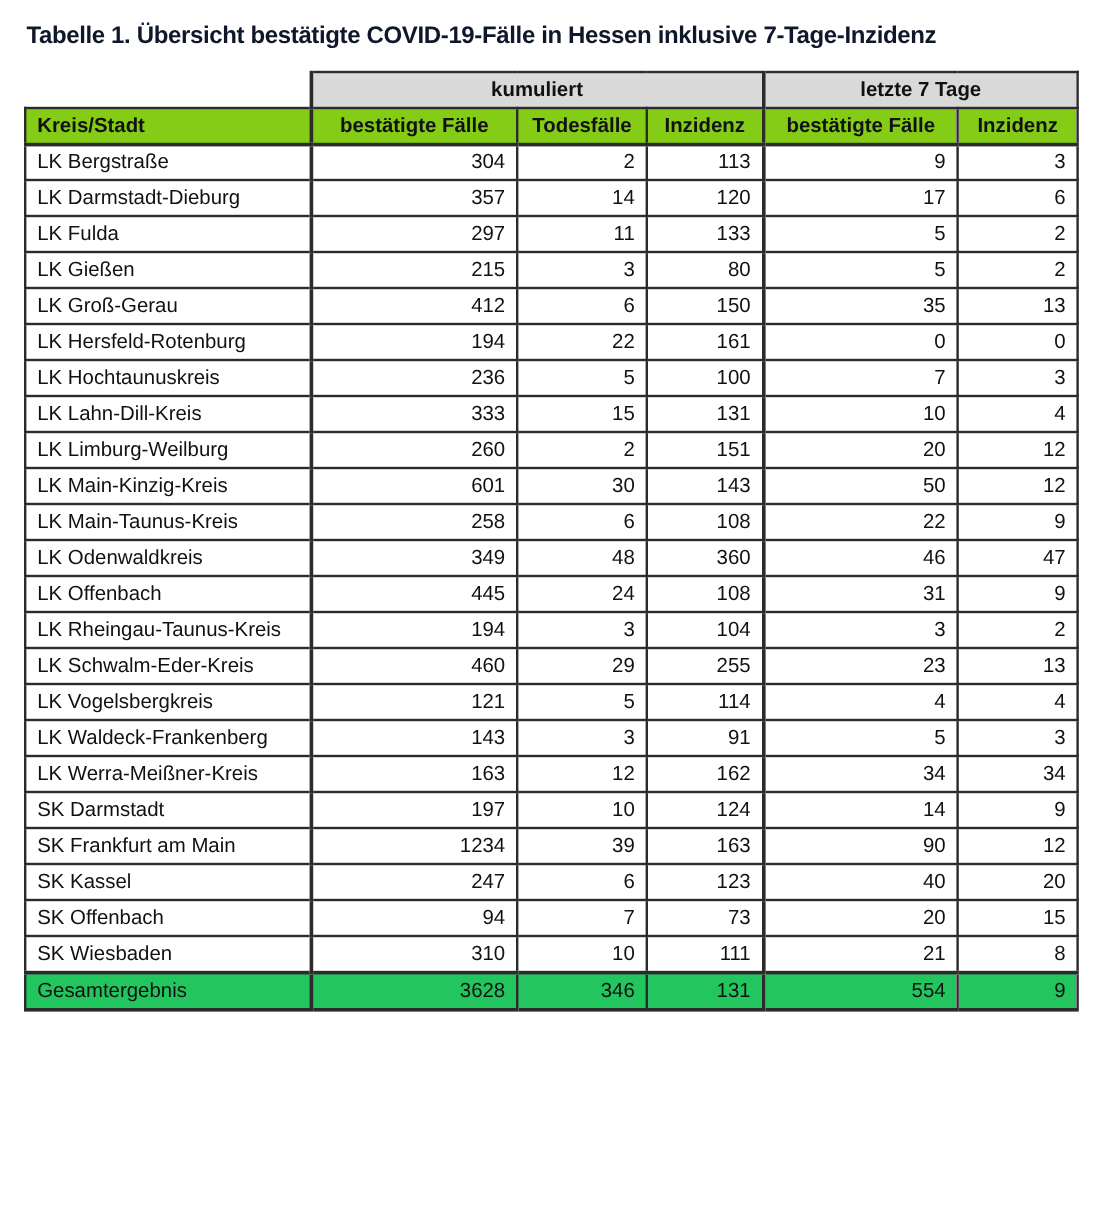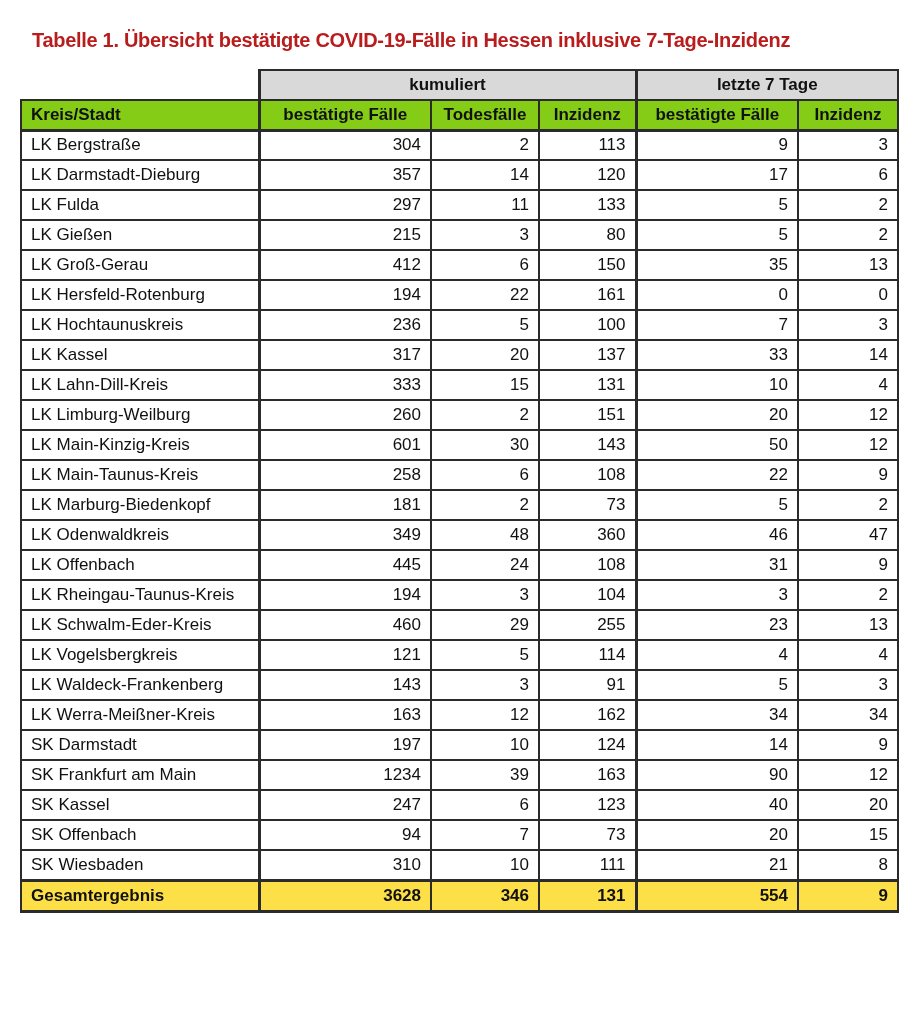--- a/index.html
+++ b/index.html
@@ -15,23 +15,23 @@
   }
   .page {
     width: 918px;
     height: 1024px;
     background: #ffffff;
   }
   .title {
     font-size: 20px;
     font-weight: bold;
     letter-spacing: -0.3px;
-    margin: 10px;
+    margin: 0;
     padding: 19px 0 0 22px;
-    color: #b91c1c;
+    color: #0f172a;
     white-space: nowrap;
   }
   table.covid {
     border-collapse: collapse;
     table-layout: fixed;
     margin: 17px 0 18px 20px;
     width: 877px;
   }
   th, td {
     border: 2px solid #2b2b2b;
@@ -57,22 +57,22 @@
     font-weight: bold;
     text-align: center;
   }
   th.colhead.name-col { text-align: left; }
   td.name { text-align: left; }
   td.num  { text-align: right; }
   
   .sep { border-left-width: 3px; }
   thead tr.colheads th { border-bottom-width: 3px; }
   tr.total td {
-    background: #fde047;
-    font-weight: bold;
+    background: #22c55e;
+    font-weight: normal;
     border-top-width: 3px;
     border-bottom-width: 3px;
     height: 31px;
   }
 </style>
 </head>
 <body>
 
 <div class="page">
 
@@ -153,28 +153,20 @@
         </tr>
         <tr>
           <td class="name">LK Hochtaunuskreis</td>
           <td class="num sep">236</td>
           <td class="num">5</td>
           <td class="num">100</td>
           <td class="num sep">7</td>
           <td class="num">3</td>
         </tr>
         <tr>
-          <td class="name">LK Kassel</td>
-          <td class="num sep">317</td>
-          <td class="num">20</td>
-          <td class="num">137</td>
-          <td class="num sep">33</td>
-          <td class="num">14</td>
-        </tr>
-        <tr>
           <td class="name">LK Lahn-Dill-Kreis</td>
           <td class="num sep">333</td>
           <td class="num">15</td>
           <td class="num">131</td>
           <td class="num sep">10</td>
           <td class="num">4</td>
         </tr>
         <tr>
           <td class="name">LK Limburg-Weilburg</td>
           <td class="num sep">260</td>
@@ -191,28 +183,20 @@
           <td class="num sep">50</td>
           <td class="num">12</td>
         </tr>
         <tr>
           <td class="name">LK Main-Taunus-Kreis</td>
           <td class="num sep">258</td>
           <td class="num">6</td>
           <td class="num">108</td>
           <td class="num sep">22</td>
           <td class="num">9</td>
-        </tr>
-        <tr>
-          <td class="name">LK Marburg-Biedenkopf</td>
-          <td class="num sep">181</td>
-          <td class="num">2</td>
-          <td class="num">73</td>
-          <td class="num sep">5</td>
-          <td class="num">2</td>
         </tr>
         <tr>
           <td class="name">LK Odenwaldkreis</td>
           <td class="num sep">349</td>
           <td class="num">48</td>
           <td class="num">360</td>
           <td class="num sep">46</td>
           <td class="num">47</td>
         </tr>
         <tr>

